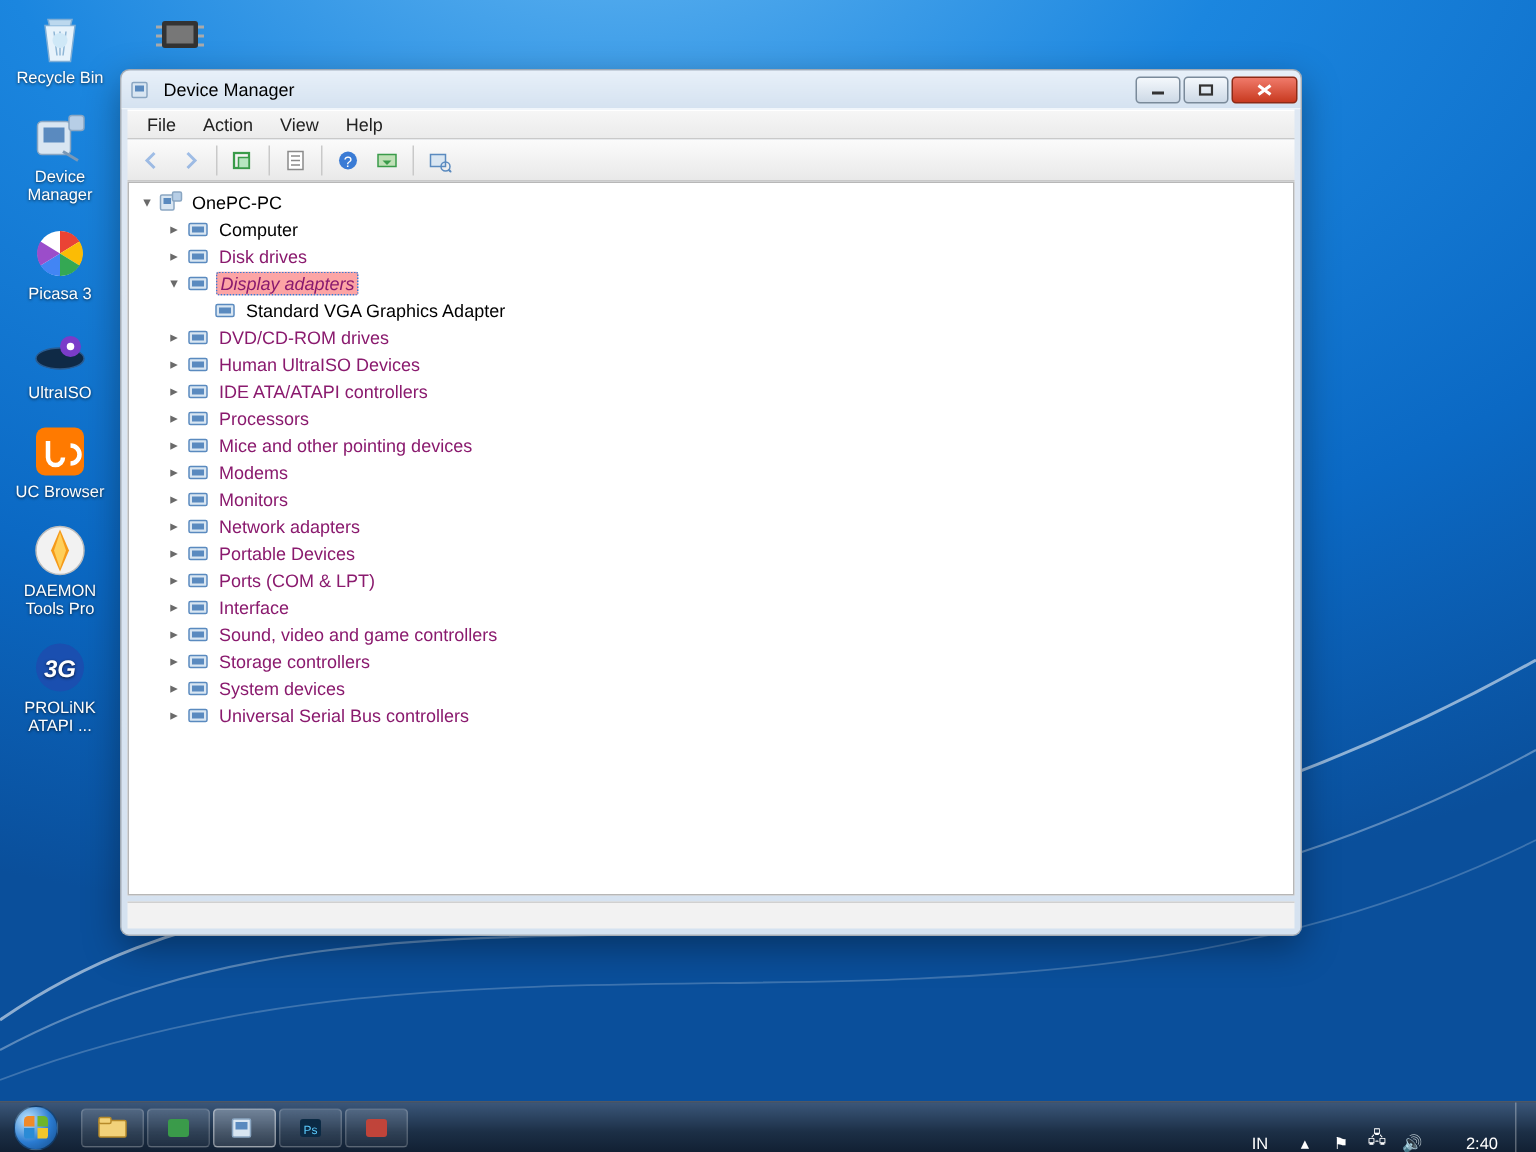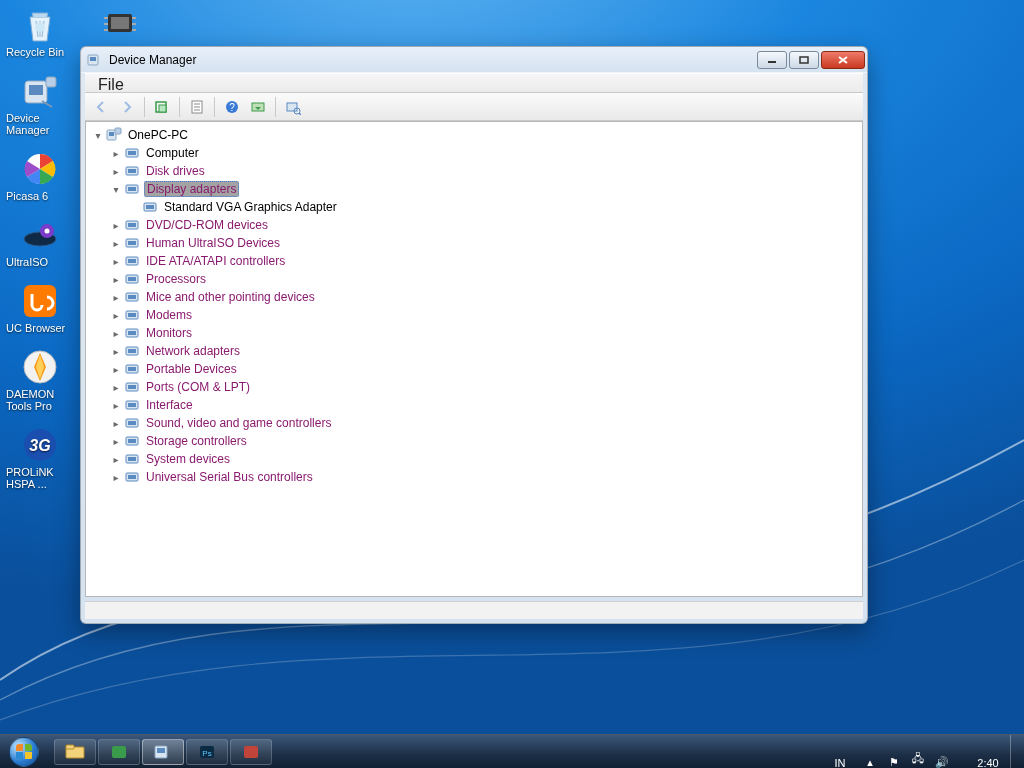--- a/index.html
+++ b/index.html
@@ -13,21 +13,21 @@
     radial-gradient(1200px 700px at 40% -10%, #63b6f2 0%, #1b86df 35%, #0b69c4 70%, #0a4f9b 100%);
 }
 .swoosh {
   position: absolute; left: 0; bottom: 28px; width: 1024px; height: 360px;
   pointer-events: none; opacity: 0.6;
 }
 
 
 .desktop-icons { position: absolute; top: 4px; left: 6px; width: 72px; }
 .dicon {
-  width: 68px; text-align: left; color: #fff; font-size: 11px;
+  width: 68px; text-align: center; color: #fff; font-size: 11px;
   text-shadow: 0 1px 2px rgba(0,0,0,.7); margin-bottom: 12px; cursor: pointer;
   user-select: none;
 }
 .dicon .glyph { height: 42px; display: flex; align-items: center; justify-content: center; }
 .dicon .lbl { display: block; line-height: 12px; }
 .chip-icon { position: absolute; top: 8px; left: 96px; text-align: center; color: #fff; font-size: 11px; width:48px; cursor:pointer;}
 
 
 .window {
   position: absolute; top: 46px; left: 80px; width: 788px; height: 578px;
@@ -53,23 +53,22 @@
   display: flex; align-items: center; justify-content: center;
   cursor: pointer;
 }
 .winbtn.close { width: 44px; background: linear-gradient(#f07a6a, #c83a20); border-color: #8d2a16; }
 .winbtn svg { display:block; }
 
 
 .menubar {
   height: 20px; background: linear-gradient(#f6f6f6,#ebebeb);
   border-top: 1px solid #fff; border-bottom: 1px solid #c9c9c9;
-  display: flex; align-items: flex-start; padding-left: 4px; font-size: 16px;
+  display: flex; align-items: flex-end; padding-left: 4px; font-size: 12px;
   margin: 0 4px;
-  flex-direction: column;
 }
 .menuitem { padding: 2px 9px; cursor: pointer; color:#222; border-radius:2px;}
 
 
 .toolbar {
   height: 28px; background: linear-gradient(#fbfbfb,#e9e9e9);
   border-bottom: 1px solid #c9c9c9; display: flex; align-items: center;
   padding-left: 4px; gap: 2px; margin: 0 4px;
 }
 .tbtn {
@@ -91,21 +90,21 @@
 }
 .row .indent { display:inline-block; height:18px; }
 .row .exp {
   width: 12px; height: 12px; margin-right: 2px; display:flex; align-items:center; justify-content:center;
   color:#6a6a6a; font-size:10px; cursor:pointer;
 }
 .row .exp.none { visibility:hidden; }
 .row .nicon { width:16px; height:16px; margin-right:4px; display:flex; align-items:center; justify-content:center;}
 .row .txt { padding: 0 2px; }
 .row.visited .txt { color: #8a1a6e; }
-.row.sel .txt { border:1px dotted #3a7bd5; background:#a3a3a3; border-radius:2px;}
+.row.sel .txt { border:1px dotted #3a7bd5; background:#fca5a5; border-radius:2px;font-style:italic;}
 
 
 .statusbar { height: 18px; background:#f2f2f2; border-top:1px solid #d0d0d0; margin:0 4px 4px 4px;}
 
 
 .taskbar {
   position: absolute; left: 0; bottom: 0; width: 1024px; height: 34px;
   background: linear-gradient(#3b577a, #1c2f46 60%, #122033);
   border-top: 1px solid rgba(255,255,255,.25);
   display: flex; align-items: center;
@@ -195,21 +194,21 @@
       <div class="glyph">
         <svg width="40" height="40" viewBox="0 0 40 40">
             <circle cx="20" cy="20" r="15" fill="#fff"></circle>
             <path d="M20 5a15 15 0 0 1 13 7l-13 8z" fill="#ea4335"></path>
             <path d="M33 12a15 15 0 0 1 0 16l-13-8z" fill="#fbbc05"></path>
             <path d="M33 28a15 15 0 0 1-13 7V20z" fill="#34a853"></path>
             <path d="M20 35a15 15 0 0 1-13-7l13-8z" fill="#4285f4"></path>
             <path d="M7 28a15 15 0 0 1 0-16l13 8z" fill="#9b4dca"></path>
           </svg>
       </div>
-      <span class="lbl">Picasa 6</span>
+      <span class="lbl">Picasa 3</span>
     </div>
     <div class="dicon">
       <div class="glyph">
         <svg width="40" height="40" viewBox="0 0 40 40">
             <ellipse cx="20" cy="24" rx="16" ry="7" fill="#0f2a46" stroke="#2a5b8f"></ellipse>
             <circle cx="27" cy="16" r="7" fill="#7a3cc9"></circle>
             <circle cx="27" cy="16" r="2.5" fill="#fff"></circle>
           </svg>
       </div>
       <span class="lbl">UltraISO</span>
@@ -236,21 +235,21 @@
 Tools Pro</span>
     </div>
     <div class="dicon">
       <div class="glyph">
         <svg width="40" height="40" viewBox="0 0 40 40">
             <circle cx="20" cy="20" r="16" fill="#1a4fb0"></circle>
             <text x="20" y="26" font-size="16" font-style="italic" font-weight="bold" text-anchor="middle" fill="#fff">3G</text>
           </svg>
       </div>
       <span class="lbl">PROLiNK
-HSPA ...</span>
+ATAPI ...</span>
     </div>
   </div>
 
   <div class="window">
     <div class="titlebar">
       <span class="ticon">
         <svg width="16" height="16" viewBox="0 0 16 16">
             <rect x="1" y="3" width="10" height="10" rx="1" fill="#d9e6f2" stroke="#8aa6c2"></rect>
             <rect x="3" y="5" width="6" height="4" fill="#5a8abf"></rect>
           </svg>
@@ -391,21 +390,21 @@
           </div>
           <div class="row visited">
             <span class="indent" style="width: 24px;"></span>
             <span class="exp ">▸</span>
             <span class="nicon">
               <svg width="16" height="16" viewBox="0 0 16 16">
                 <rect x="2" y="4" width="12" height="8" rx="1" fill="#d9e6f2" stroke="#5a8abf"></rect>
                 <rect x="4" y="6" width="8" height="4" fill="#5a8abf"></rect>
               </svg>
             </span>
-            <span class="txt">DVD/CD-ROM devices</span>
+            <span class="txt">DVD/CD-ROM drives</span>
           </div>
           <div class="row visited">
             <span class="indent" style="width: 24px;"></span>
             <span class="exp ">▸</span>
             <span class="nicon">
               <svg width="16" height="16" viewBox="0 0 16 16">
                 <rect x="2" y="4" width="12" height="8" rx="1" fill="#d9e6f2" stroke="#5a8abf"></rect>
                 <rect x="4" y="6" width="8" height="4" fill="#5a8abf"></rect>
               </svg>
             </span>

